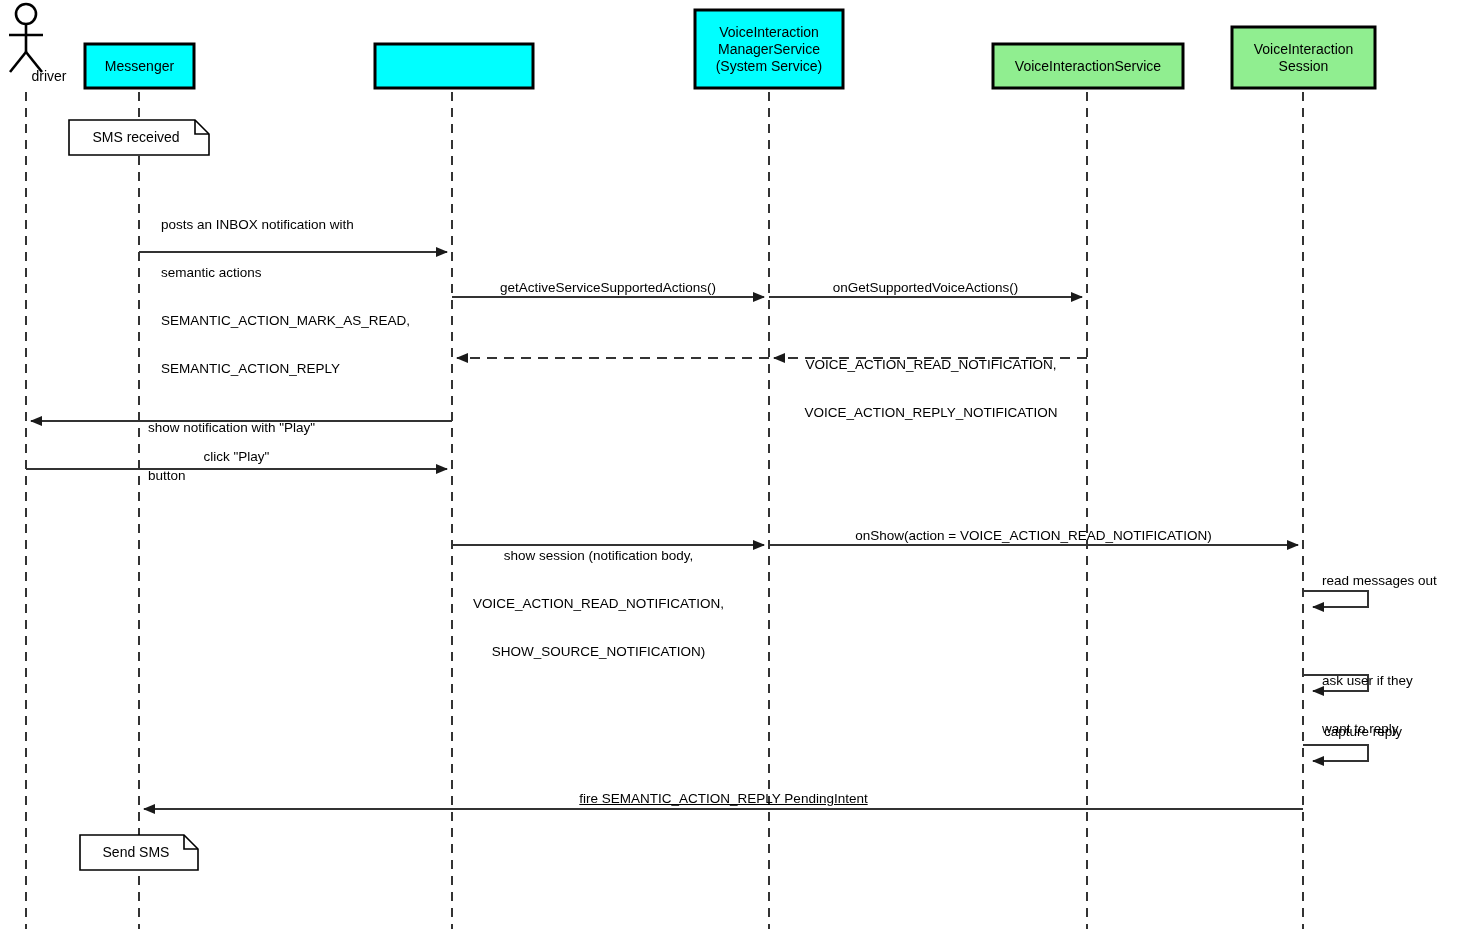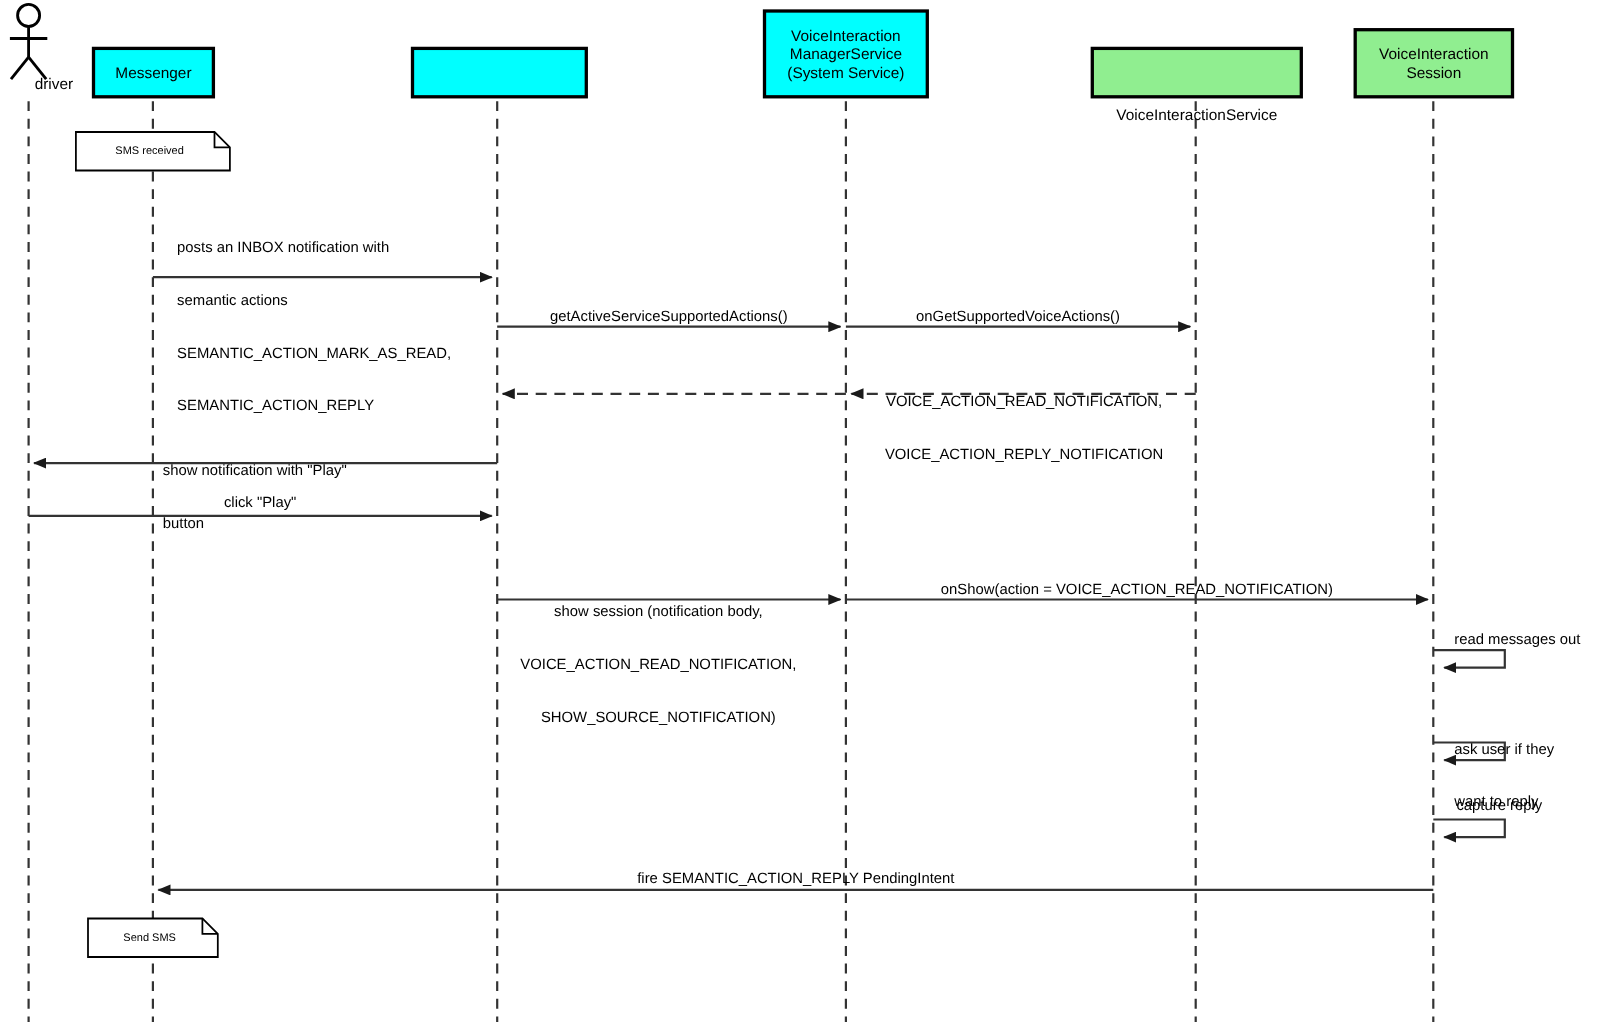--- a/index.html
+++ b/index.html
@@ -43,21 +43,21 @@
     line-height: 17px;
     text-align: left;
     color: #000000;
     white-space: pre;
     display: flex;
     align-items: center;
     justify-content: center;
   }
   .note-label {
     position: absolute;
-    font-size: 10px;
+    font-size: 14px;
     line-height: 17px;
     color: #000000;
     white-space: pre;
     display: flex;
     align-items: center;
     justify-content: center;
   }
   .actor-label {
     position: absolute;
     font-size: 14px;
@@ -159,21 +159,21 @@
 
   <div class="participant-label" style="left:85px; top:44px; width:109px; height:44px;">Messenger</div>
 
 
   <div class="participant-label" style="left:695px; top:10px; width:148px; height:78px; flex-direction:column;">
     <span>VoiceInteraction</span>
     <span>ManagerService</span>
     <span>(System Service)</span>
   </div>
 
-  <div class="participant-label" style="left:993px; top:44px; width:190px; height:44px;margin-top:38px;">VoiceInteractionService</div>
+  <div class="participant-label" style="left:993px; top:44px; width:190px; height:44px;">VoiceInteractionService</div>
 
   <div class="participant-label" style="left:1232px; top:27px; width:143px; height:61px; flex-direction:column;">
     <span>VoiceInteraction</span>
     <span>Session</span>
   </div>
 
   <div class="note-label" style="left:69px; top:120px; width:134px; height:35px;">SMS received</div>
 
   <div class="note-label" style="left:80px; top:835px; width:112px; height:35px;">Send SMS</div>
 
@@ -201,21 +201,21 @@
   <div class="msg-label center" style="left:26px; top:449px; width:421px;">click "Play"</div>
 
   <div class="msg-label" style="left:473px; top:516px;text-align:center;">
     <div>show session (notification body,</div>
     <div>VOICE_ACTION_READ_NOTIFICATION,</div>
     <div>SHOW_SOURCE_NOTIFICATION)</div>
   </div>
 
   <div class="msg-label center" style="left:769px; top:528px; width:529px;">onShow(action = VOICE_ACTION_READ_NOTIFICATION)</div>
 
-  <div class="msg-label center" style="left:144px; top:791px; width:1159px;">fire SEMANTIC_ACTION_REPLY PendingIntent</div>
+  <div class="msg-label center" style="left:144px; top:791px; width:1159px;text-decoration:underline;">fire SEMANTIC_ACTION_REPLY PendingIntent</div>
 
   <div class="msg-label" style="left:1322px; top:573px;">read messages out</div>
 
   <div class="msg-label" style="left:1322px; top:641px;">
     <div>ask user if they</div>
     <div>want to reply</div>
   </div>
 
   <div class="msg-label" style="left:1324px; top:724px;">capture reply</div>
 

